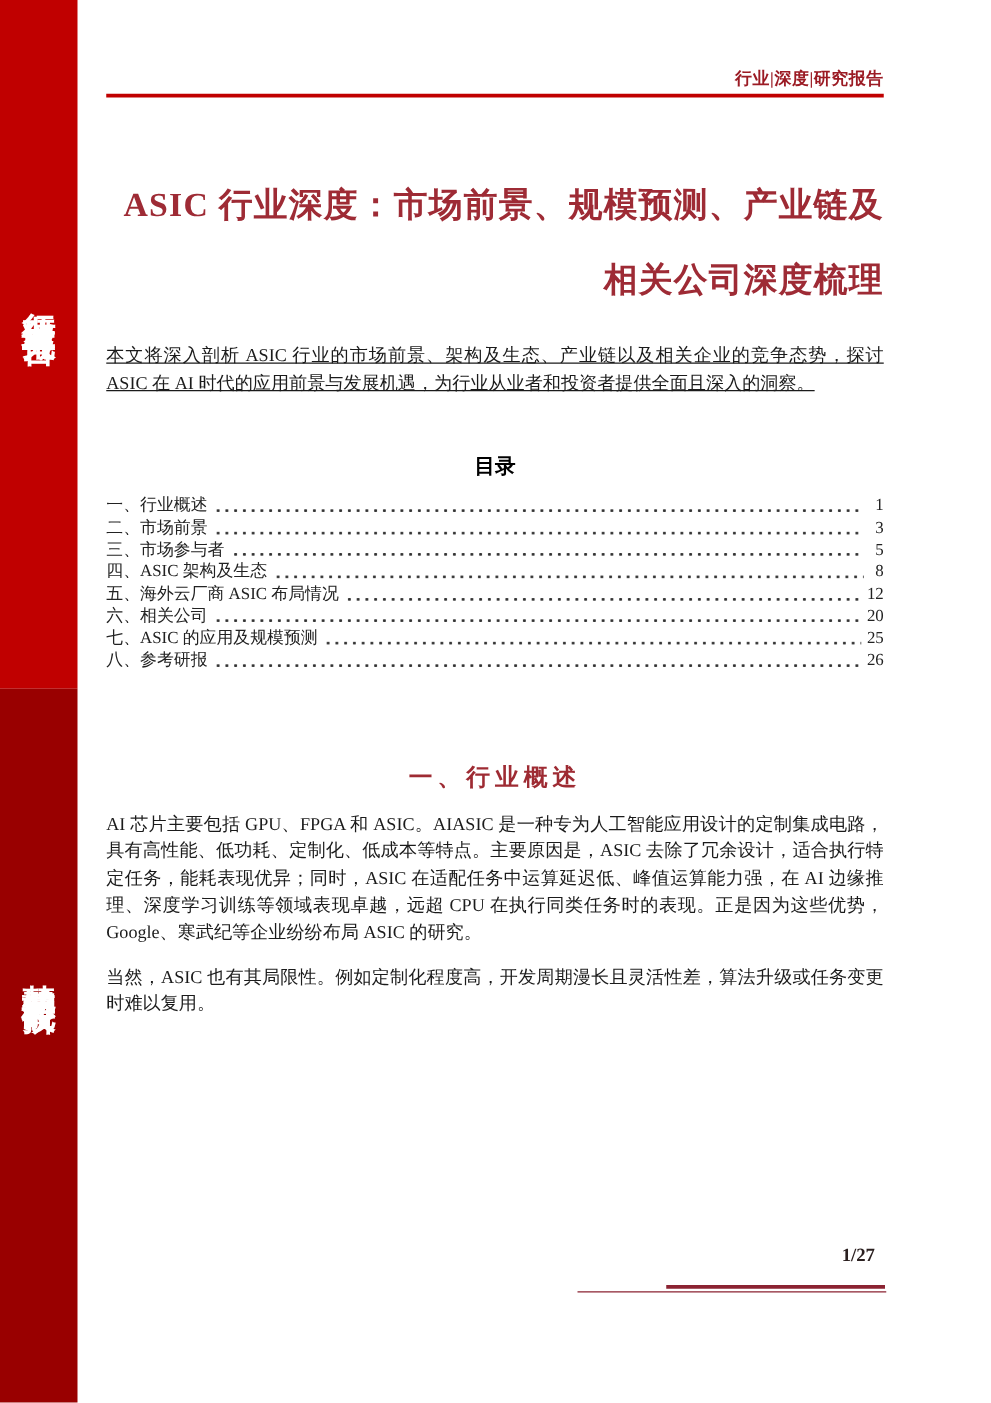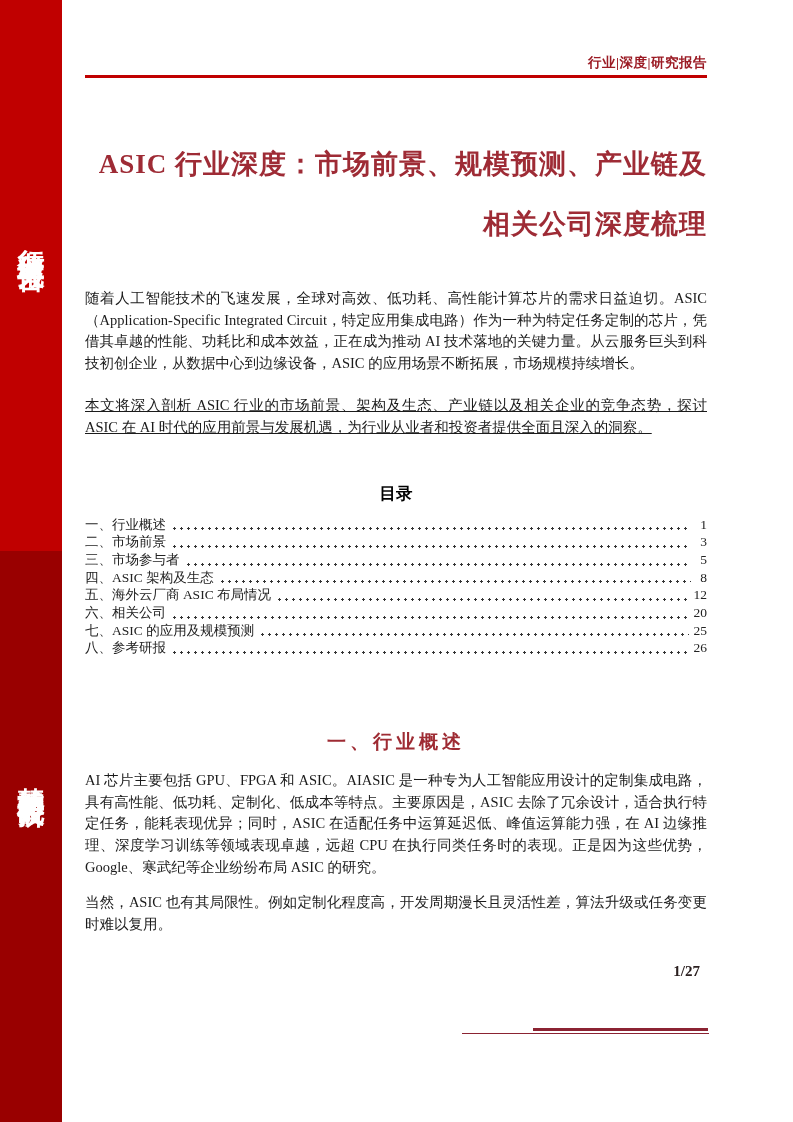--- a/index.html
+++ b/index.html
@@ -69,21 +69,21 @@
   }
   .subsection-heading {
     margin-top: 27px; font-size: 16px; font-weight: bold; color: #b02c2c;
     font-family: "Liberation Sans", "DejaVu Sans", sans-serif; letter-spacing: 1px;
   }
   .para.body1 { margin-top: 15px; }
   .para.body2 { margin-top: 14px; }
 
   
   .page-num {
-    position: absolute; top: 963px; right: 93px;
+    position: absolute; top: 997px; right: 93px;
     font-size: 15px; font-weight: bold; color: #2b2020;
   }
   .footer-line-thick {
     position: absolute; top: 1028px; left: 533px; width: 175px; height: 2.5px;
     background: #8b2332;
   }
   .footer-line-thin {
     position: absolute; top: 1033px; left: 462px; width: 247px; height: 1px;
     background: #8b2332;
   }
@@ -102,21 +102,20 @@
 
   <div class="main">
 
     <div class="header">
       <div class="category">行业|深度|研究报告</div>
       <hr class="header-rule">
     </div>
 
     <div class="doc-title">ASIC 行业深度：市场前景、规模预测、产业链及相关公司深度梳理</div>
 
-    <p class="para intro1">随着人工智能技术的飞速发展，全球对高效、低功耗、高性能计算芯片的需求日益迫切。ASIC（Application-Specific Integrated Circuit，特定应用集成电路）作为一种为特定任务定制的芯片，凭借其卓越的性能、功耗比和成本效益，正在成为推动 AI 技术落地的关键力量。从云服务巨头到科技初创企业，从数据中心到边缘设备，ASIC 的应用场景不断拓展，市场规模持续增长。</p>
     <p class="para intro2">本文将深入剖析 ASIC 行业的市场前景、架构及生态、产业链以及相关企业的竞争态势，探讨 ASIC 在 AI 时代的应用前景与发展机遇，为行业从业者和投资者提供全面且深入的洞察。</p>
 
     <div class="toc">
       <div class="toc-heading">目录</div>
       <div class="toc-list">
         <div class="toc-row">
           <span class="toc-label">一、行业概述</span>
           <span class="toc-dots"></span>
           <span class="toc-page">1</span>
         </div>

